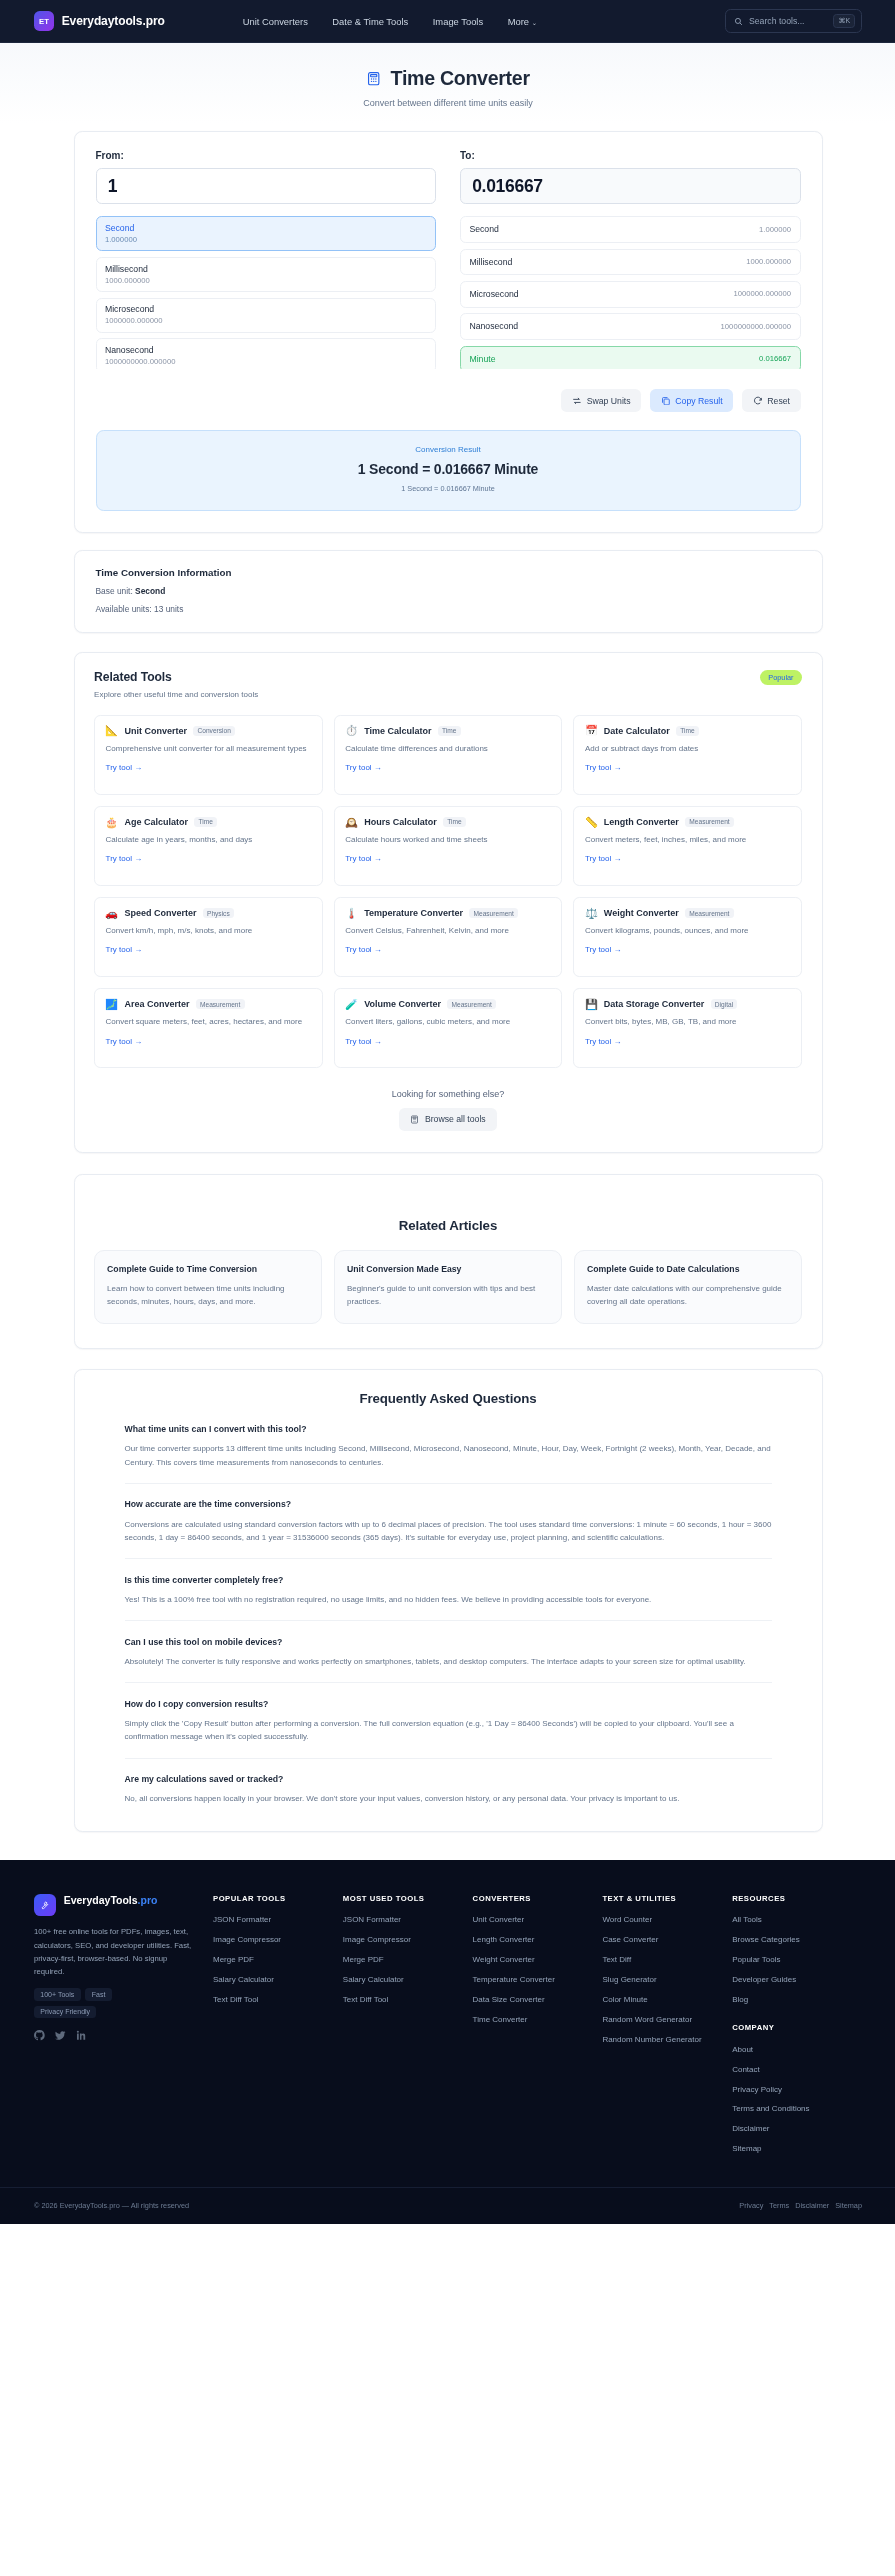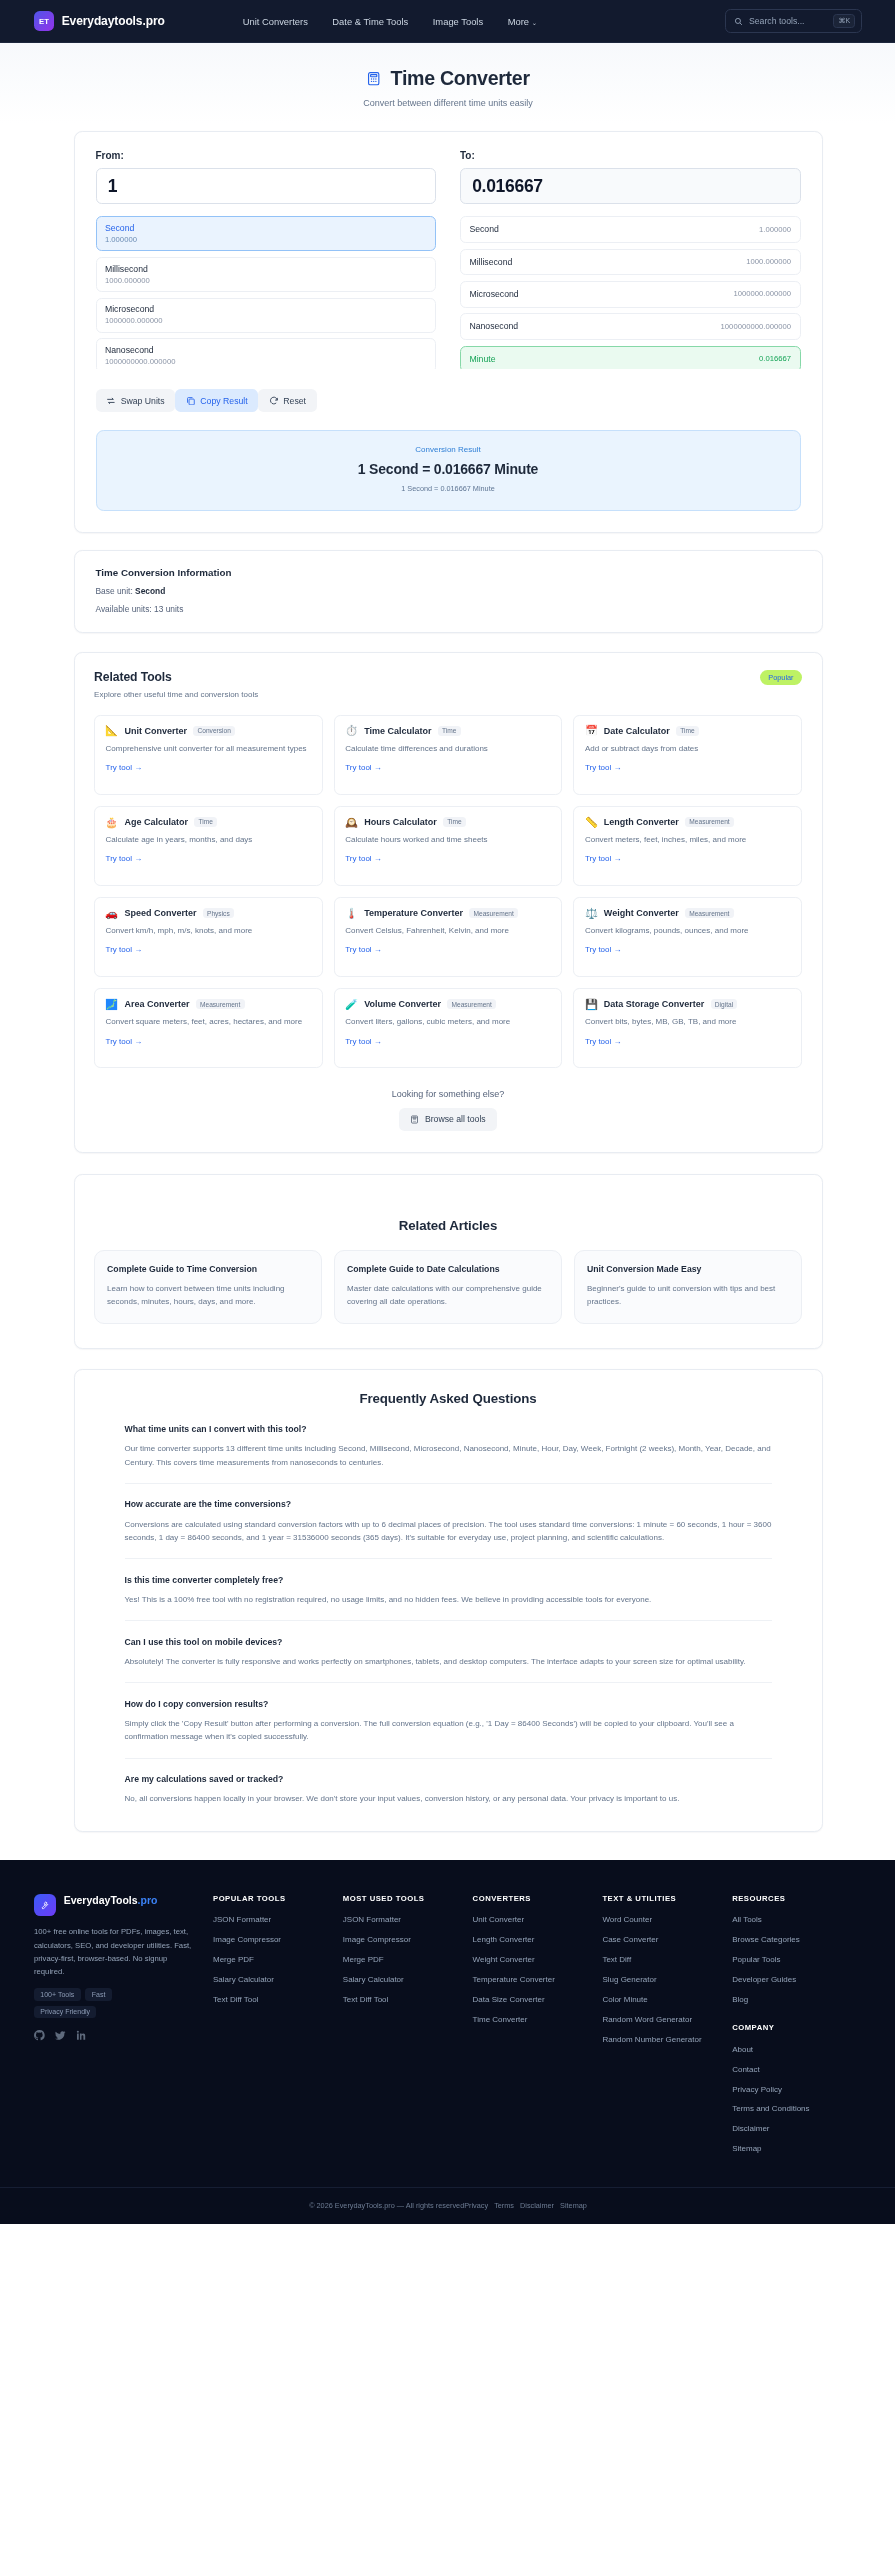--- a/index.html
+++ b/index.html
@@ -93,21 +93,21 @@
   .unit-row .u-val { font-size: 7.7px; color: #8a94a6; }
   .unit.selected-to { background: #eafaf0; border-color: #86d8a8; }
   .unit.selected-to .u-name, .unit.selected-to .u-val { color: #15a356; }
   .unit-row { padding: 1.4px 0; }
 
   .clip { overflow: hidden; }
   .from-clip { max-height: 153px; }
   .to-clip { max-height: 153px; }
 
   
-  .actions { display: flex; justify-content: flex-start; margin-top: 19.6px; }
+  .actions { display: flex; justify-content: flex-end; gap: 9px; margin-top: 19.6px; }
   .btn {
     height: 23px; border-radius: 5.6px; border: none;
     display: flex; align-items: center; gap: 4.9px;
     padding: 0 10.5px; font-size: 8.7px; cursor: pointer;
     font-family: inherit;
   }
   .btn-grey { background: #f2f4f7; color: #344256; }
   .btn-blue { background: #dbeafe; color: #2563eb; }
   .btn svg { flex: 0 0 auto; }
 
@@ -202,21 +202,21 @@
 
   .foot-col { flex: 1; min-width: 0; }
   .fc-h { font-size: 7.7px; font-weight: bold; color: #fff; letter-spacing: 0.5px; }
   .fc-h.second { margin-top: 18px; }
   .fc-list { margin-top: 11.2px; display: flex; flex-direction: column; gap: 8.4px; }
   .fc-link { font-size: 8px; color: #94a3b8; text-decoration: none; line-height: 1.45; }
 
   .foot-bottom {
     margin-top: 32px; border-top: 0.7px solid #161e33;
     padding: 12.6px 34px 14px;
-    display: flex; align-items: center; justify-content: center;
+    display: flex; align-items: center; justify-content: space-between;
   }
   .fb-copy { font-size: 7.3px; color: #6d7c93; }
   .fb-links { display: flex; gap: 6px; }
   .fb-links a { font-size: 7.3px; color: #6d7c93; text-decoration: none; }
 </style>
 </head>
 <body>
 
 <div class="navbar">
   <div class="brand">
@@ -496,26 +496,26 @@
   </div>
 
   <div class="card articles-sec">
     <div class="articles-h">Related Articles</div>
     <div class="art-grid">
       <div class="art-card">
         <div class="art-title">Complete Guide to Time Conversion</div>
         <div class="art-desc">Learn how to convert between time units including seconds, minutes, hours, days, and more.</div>
       </div>
       <div class="art-card">
+        <div class="art-title">Unit Conversion Made Easy</div>
+        <div class="art-desc">Beginner's guide to unit conversion with tips and best practices.</div>
+      </div>
+      <div class="art-card">
         <div class="art-title">Complete Guide to Date Calculations</div>
         <div class="art-desc">Master date calculations with our comprehensive guide covering all date operations.</div>
-      </div>
-      <div class="art-card">
-        <div class="art-title">Unit Conversion Made Easy</div>
-        <div class="art-desc">Beginner's guide to unit conversion with tips and best practices.</div>
       </div>
     </div>
   </div>
 
   <div class="card faq-sec">
     <div class="faq-h">Frequently Asked Questions</div>
     <div class="faq-list">
       <div class="faq-item">
         <div class="faq-q">What time units can I convert with this tool?</div>
         <div class="faq-a">Our time converter supports 13 different time units including Second, Millisecond, Microsecond, Nanosecond, Minute, Hour, Day, Week, Fortnight (2 weeks), Month, Year, Decade, and Century. This covers time measurements from nanoseconds to centuries.</div>

